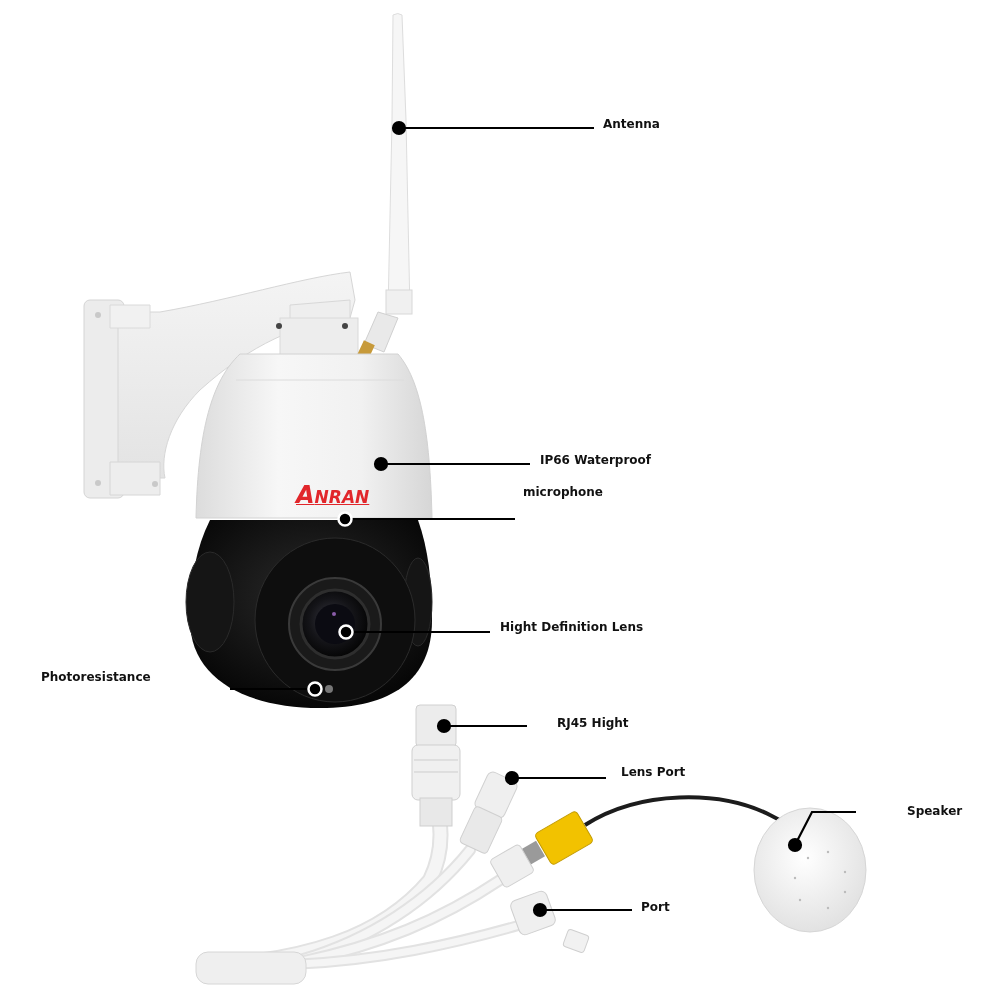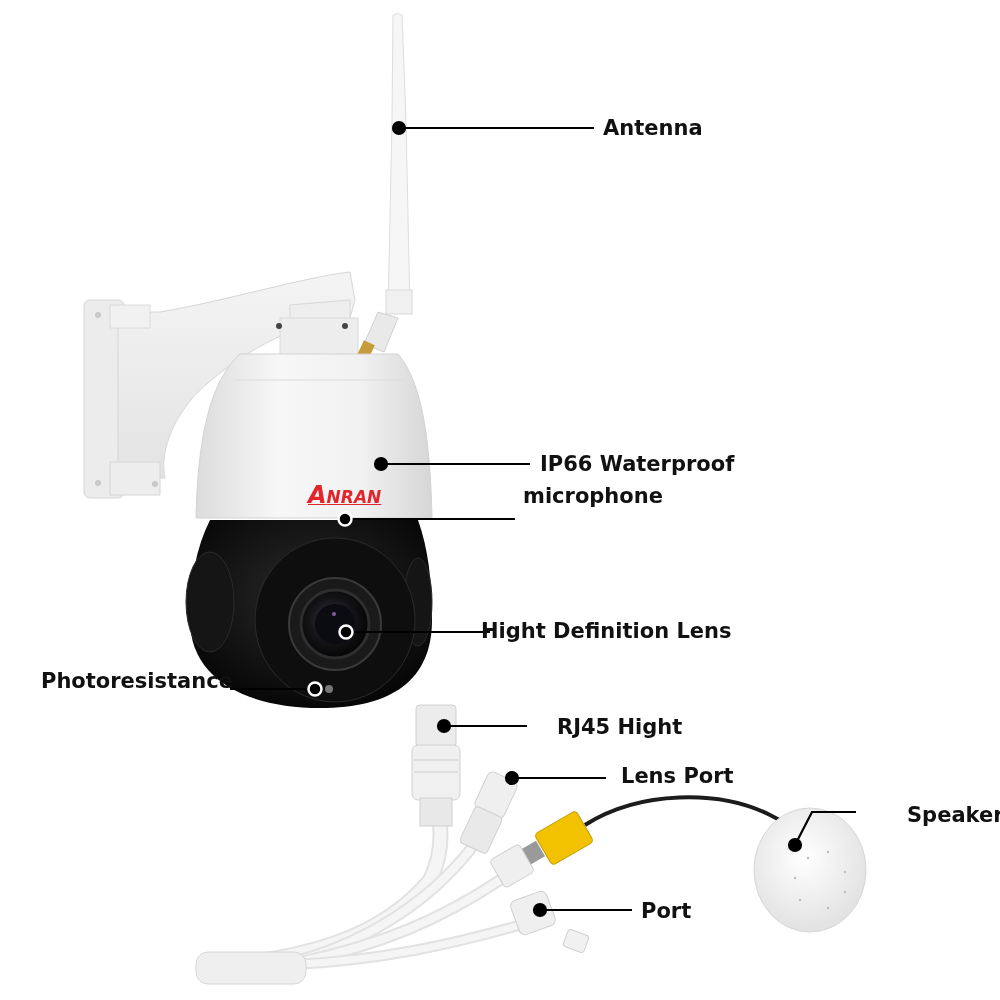--- a/index.html
+++ b/index.html
@@ -1,20 +1,20 @@
 <!DOCTYPE html>
 <html><head>
 <meta charset="utf-8">
 <style>
   html, body { margin: 0; padding: 0; background: #ffffff; }
   body { width: 1000px; height: 1000px; position: relative; overflow: hidden;
          font-family: "DejaVu Sans", sans-serif; }
   #stage { position: absolute; left: 0; top: 0; width: 1000px; height: 1000px; }
   .label { position: absolute; font-family: "DejaVu Sans", sans-serif; font-weight: bold;
-           font-size: 21px; color: #111111; white-space: nowrap; line-height: 1; }
+           font-size: 12px; color: #111111; white-space: nowrap; line-height: 1; }
   .brand { position: absolute; font-family: "DejaVu Sans", sans-serif; font-weight: bold;
            font-style: italic; color: #e1262b; font-size: 17px; letter-spacing: 0px;
            text-decoration: underline; text-decoration-thickness: 1px; line-height: 1; }
   .brand .big { font-size: 24px; }
 </style>
 </head>
 <body>
 
 <svg id="stage" width="1000" height="1000" viewBox="0 0 1000 1000" xmlns="http://www.w3.org/2000/svg">
   <defs>
@@ -167,25 +167,25 @@
     <circle cx="512" cy="778" r="6"></circle>
 
     <polyline points="795,845 812,812 856,812" fill="none"></polyline>
     <circle cx="795" cy="845" r="6"></circle>
 
     <line x1="540" y1="910" x2="632" y2="910"></line>
     <circle cx="540" cy="910" r="6"></circle>
   </g>
 </svg>
 
-<div class="brand" style="left:308px; top:483px;text-align:right;">
+<div class="brand" style="left:296px; top:483px;text-align:right;">
   <span class="big">A</span><span>NRAN</span>
 </div>
 
 <div class="label" style="left:603px; top:118px;">Antenna</div>
 <div class="label" style="left:540px; top:454px;">IP66 Waterproof</div>
 <div class="label" style="left:523px; top:486px;">microphone</div>
-<div class="label" style="left:481px; top:621px;text-align:center;">Hight Definition Lens</div>
+<div class="label" style="left:500px; top:621px;text-align:center;">Hight Definition Lens</div>
 <div class="label" style="left:41px; top:671px;">Photoresistance</div>
 <div class="label" style="left:557px; top:717px;">RJ45 Hight</div>
 <div class="label" style="left:621px; top:766px;">Lens Port</div>
 <div class="label" style="left:907px; top:805px;">Speaker</div>
 <div class="label" style="left:641px; top:901px;">Port</div>
 
 </body></html>

